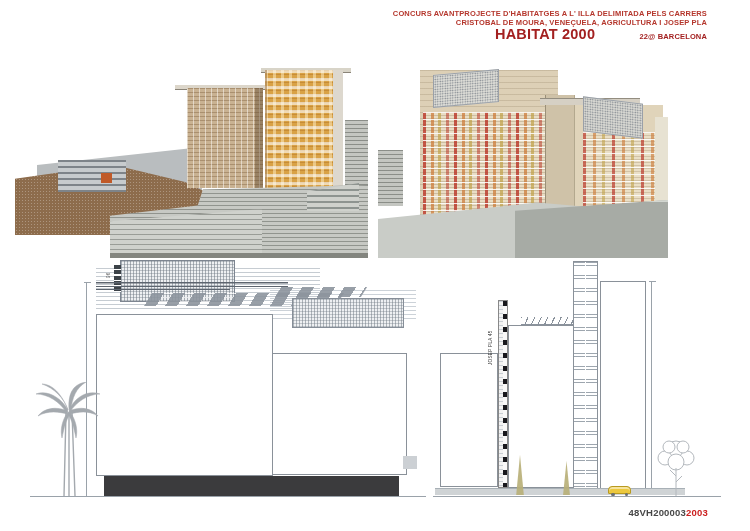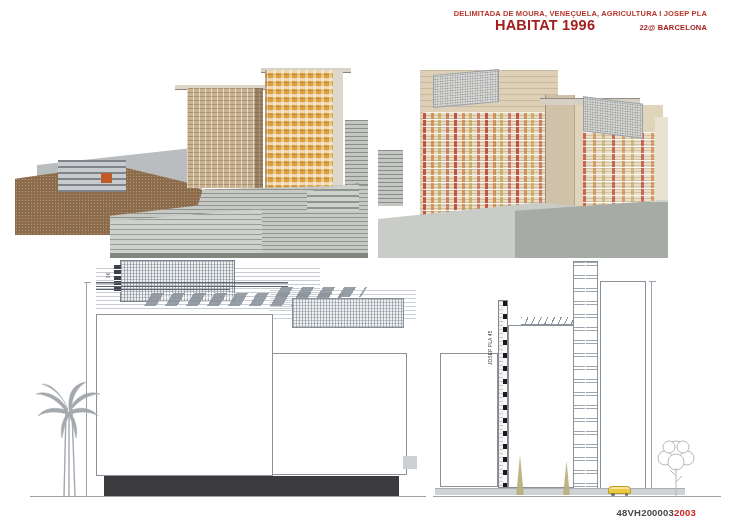--- a/index.html
+++ b/index.html
@@ -5,21 +5,21 @@
   html,body{margin:0;padding:0;background:#e9e9e9;}
   .board{position:relative;width:750px;height:531px;background:#ffffff;overflow:hidden;
          font-family:"Liberation Sans",sans-serif;}
   
   .hdr{position:absolute;top:9px;right:43px;text-align:right;color:#b5372d;}
   .hdr .l{font-size:7.5px;font-weight:bold;line-height:9px;letter-spacing:.15px;}
   .hdr .l3{margin-top:3px;color:#a32020;}
   .hdr .big{font-size:14.5px;font-weight:bold;letter-spacing:.2px;}
   .hdr .small{font-size:7.5px;font-weight:bold;margin-left:42px;}
   
-  .ftr{position:absolute;top:507px;right:54px;font-size:9.5px;font-weight:bold;color:#474747;letter-spacing:.2px;}
+  .ftr{position:absolute;top:507px;right:42px;font-size:9.5px;font-weight:bold;color:#474747;letter-spacing:.2px;}
   .ftr .yr{color:#cc2020;}
   
   .photo{position:absolute;background:#fff;overflow:hidden;}
   .p-left{left:15px;top:57px;width:353px;height:201px;}
   .p-right{left:378px;top:57px;width:290px;height:201px;}
   .photo div{position:absolute;}
   
   .lp-ground{left:0;top:100px;width:218px;height:78px;background:#8d6c4c;
     background-image:radial-gradient(rgba(255,255,255,.28) .5px,transparent .7px);background-size:3px 3px;
     clip-path:polygon(0 28%,45% 10%,78% 32%,100% 62%,100% 100%,0 100%);}
@@ -163,23 +163,24 @@
     border-radius:4px 4px 1px 1px;box-shadow:inset 0 2px 0 rgba(255,255,255,.5);}
   .wheel{bottom:0;width:3.5px;height:3.5px;border-radius:50%;background:#6b6f73;}
   .w1{left:3px;} .w2{right:3px;}
 </style>
 </head>
 <body>
 
 <div class="board">
 
   <div class="hdr">
-    <div class="l">DELIMITADA DE MOURA, VENEÇUELA, AGRICULTURA I JOSEP PLA</div>
+    <div class="l">CONCURS AVANTPROJECTE D'HABITATGES A L' ILLA DELIMITADA PELS CARRERS</div>
+    <div class="l">CRISTOBAL DE MOURA, VENEÇUELA, AGRICULTURA I JOSEP PLA</div>
     <div class="l l3">
-      <span class="big">HABITAT 1996</span>
+      <span class="big">HABITAT 2000</span>
       <span class="small">22@ BARCELONA</span>
     </div>
   </div>
 
   <div class="photo p-left">
     <div class="lp-platform"></div>
     <div class="lp-ground"></div>
     <div class="lp-lowbldg"></div>
     <div class="lp-lowacc"></div>
     <div class="lp-tbeige-cap"></div>

